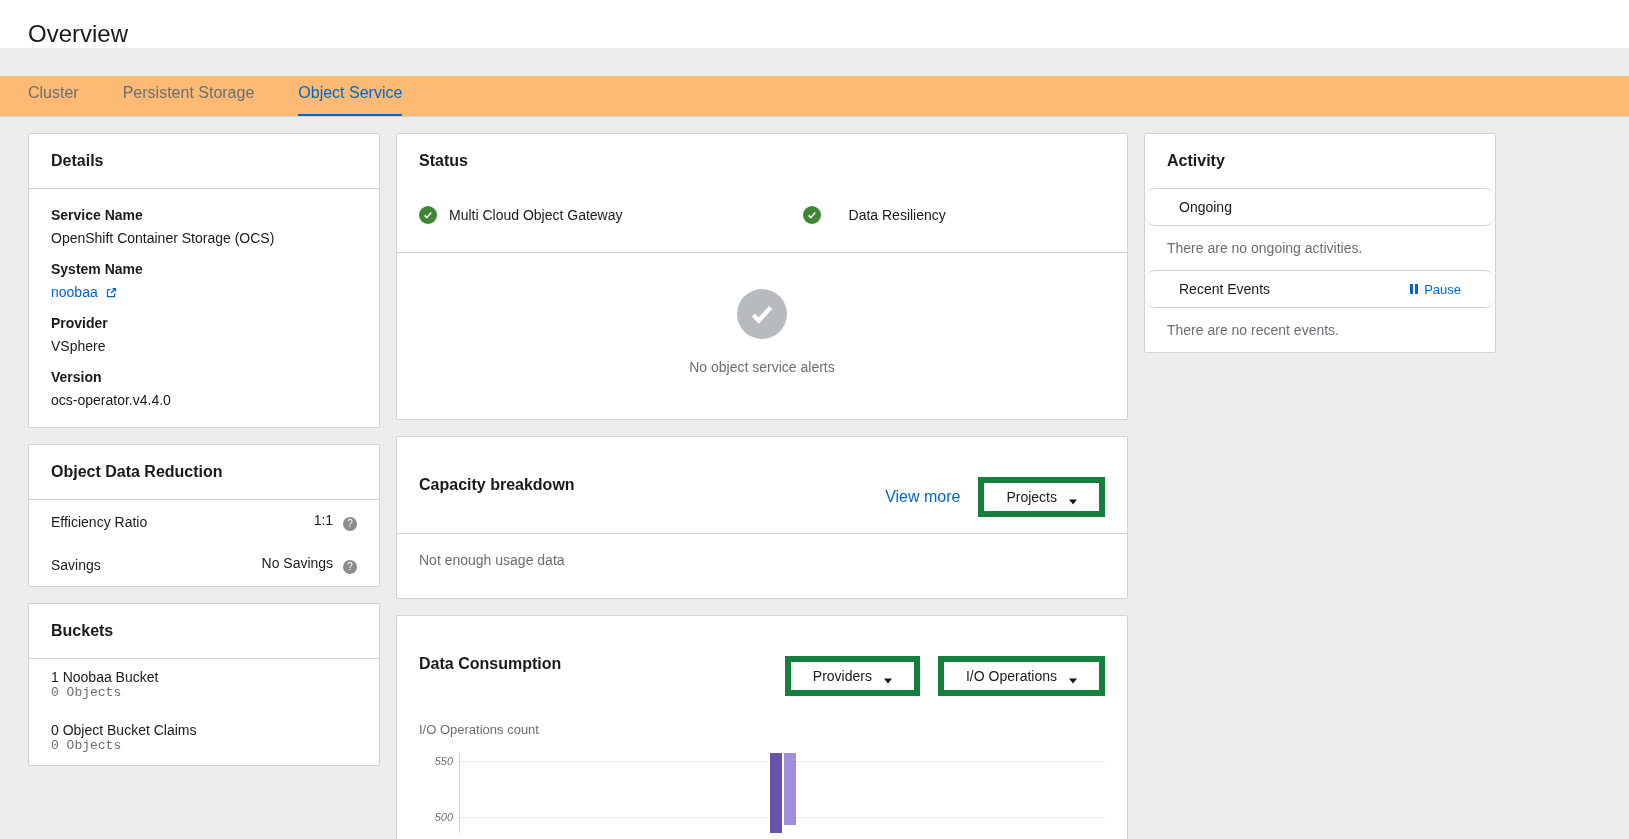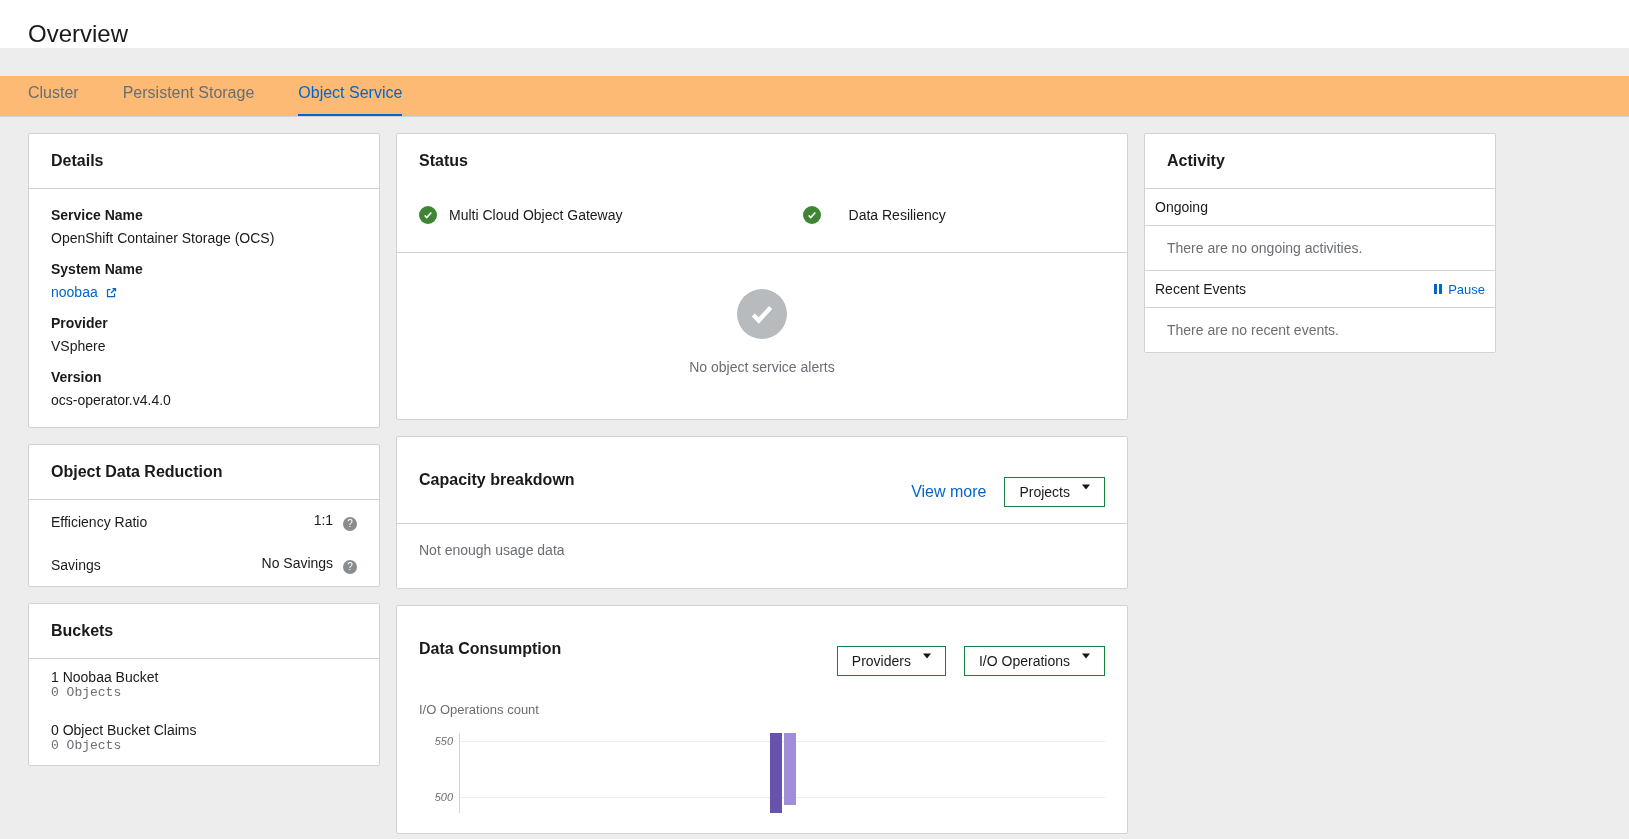--- a/index.html
+++ b/index.html
@@ -109,25 +109,25 @@
       display: flex; align-items: center; justify-content: center;
     }
     .card-hrow {
       display: flex; align-items: center; justify-content: space-between;
       padding: 16px 22px;
       border-bottom: 1px solid var(--border);
     }
     .card-hrow h3 { margin: 0; font-size: 16px; font-weight: 600; }
     .hrow-right { display: flex; align-items: center; gap: 18px; margin-top: 24px; }
     .select-like {
-      border: 1px solid #15803d;
+      border: 6px solid #15803d;
       background: #fff;
-      padding: 6px 14px;
-      font-size: 14px;
-      display: flex; align-items: flex-start; gap: 12px;
+      padding: 6px 22px;
+      font-size: 14px;
+      display: flex; align-items: flex-end; gap: 12px;
       cursor: pointer;
       min-width: 96px;
       justify-content: space-between;
     }
     .not-enough {
       padding: 18px 22px 30px 22px;
       color: var(--muted);
       font-size: 14px;
     }
     .metrics-row {
@@ -140,24 +140,24 @@
       display: inline-flex; width: 14px; height: 14px;
       border-radius: 50%; background: #8a8d90;
       color: #fff; font-size: 10px; line-height: 14px;
       align-items: center; justify-content: center;
       margin-left: 6px; vertical-align: -2px;
     }
     .bucket-line { padding: 10px 22px 0 22px; font-size: 14px; }
     .bucket-sub { color: var(--muted); font-size: 13px; padding: 0 22px 12px 22px; font-family: Liberation Mono, monospace; }
     .activity-section-h {
       font-size: 14px; font-weight: 500;
-      padding: 10px 10px;
+      padding: 10px 34px;
       border-bottom: 1px solid var(--border);
       border-top: 1px solid var(--border);
-      display: flex; justify-content: space-between; align-items: center;
+      display: flex; justify-content: space-between; align-items: center; border-radius: 10px;
     }
     .activity-section-h:first-of-type { border-top: 0; }
     .activity-empty {
       padding: 14px 22px;
       color: var(--muted);
       font-size: 14px;
     }
     .pause-btn { color: var(--blue); font-size: 13px; display: flex; align-items: center; gap: 5px; cursor: pointer; }
     
     .chart-wrap { padding: 4px 22px 20px 22px; }

